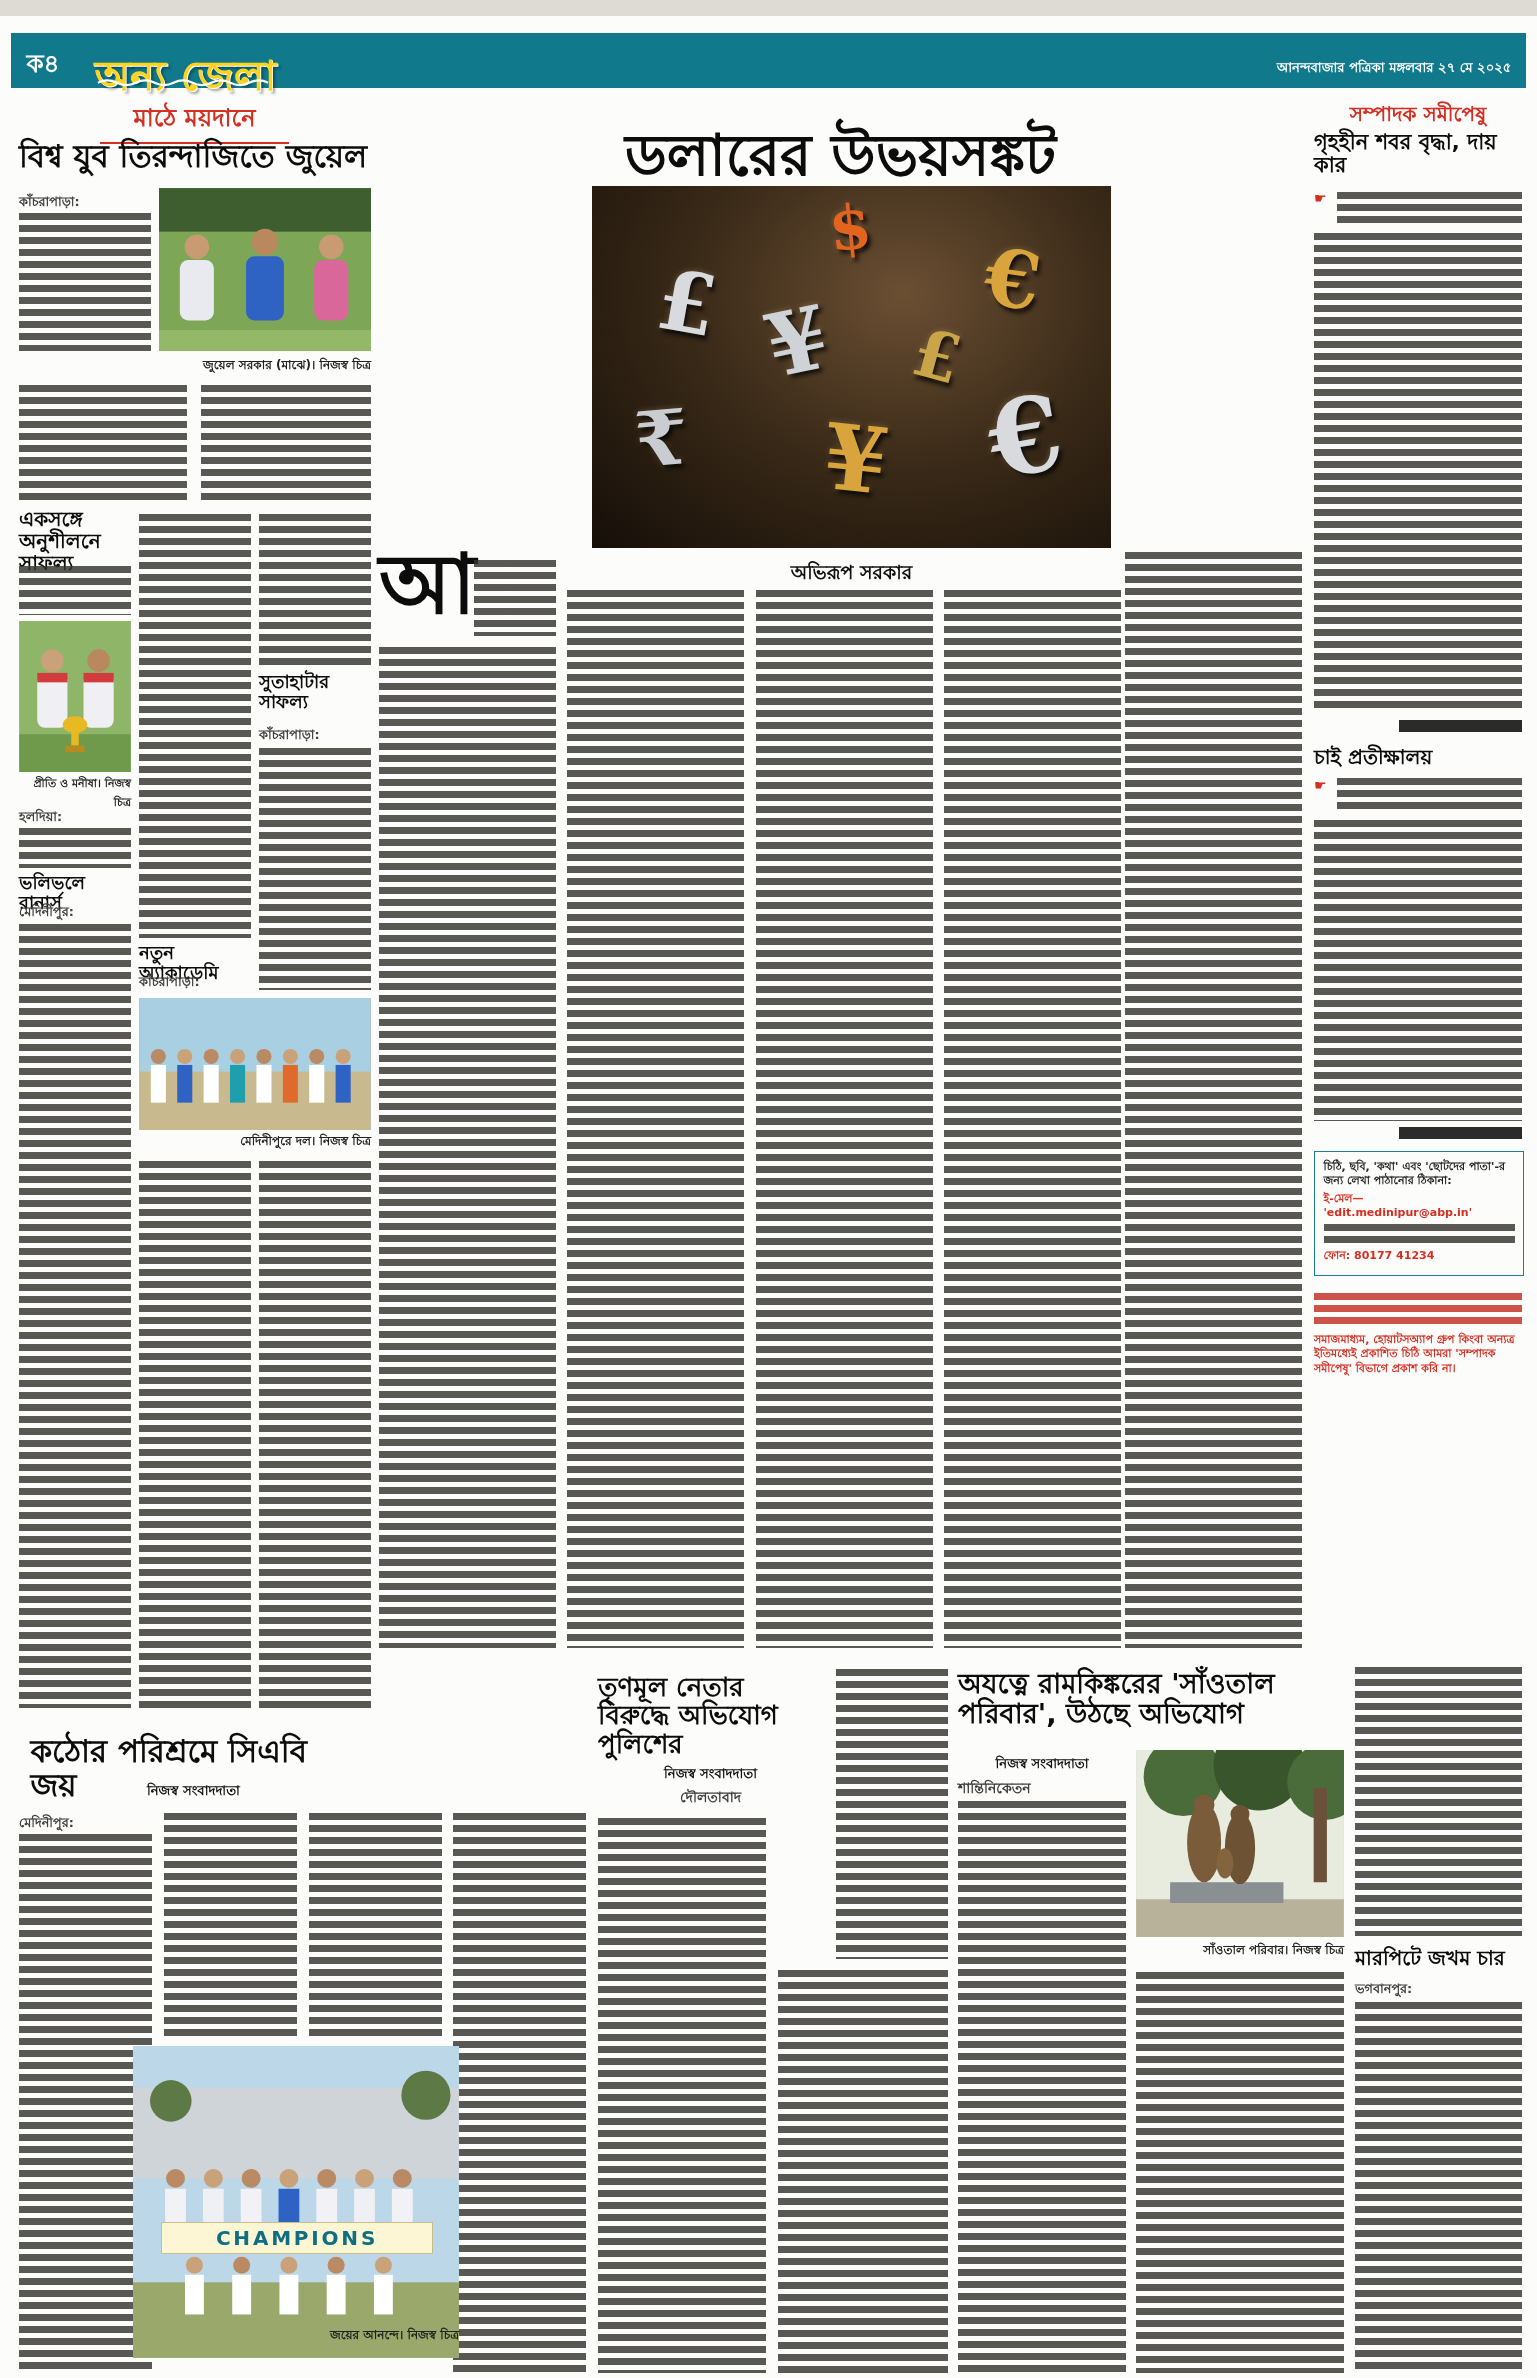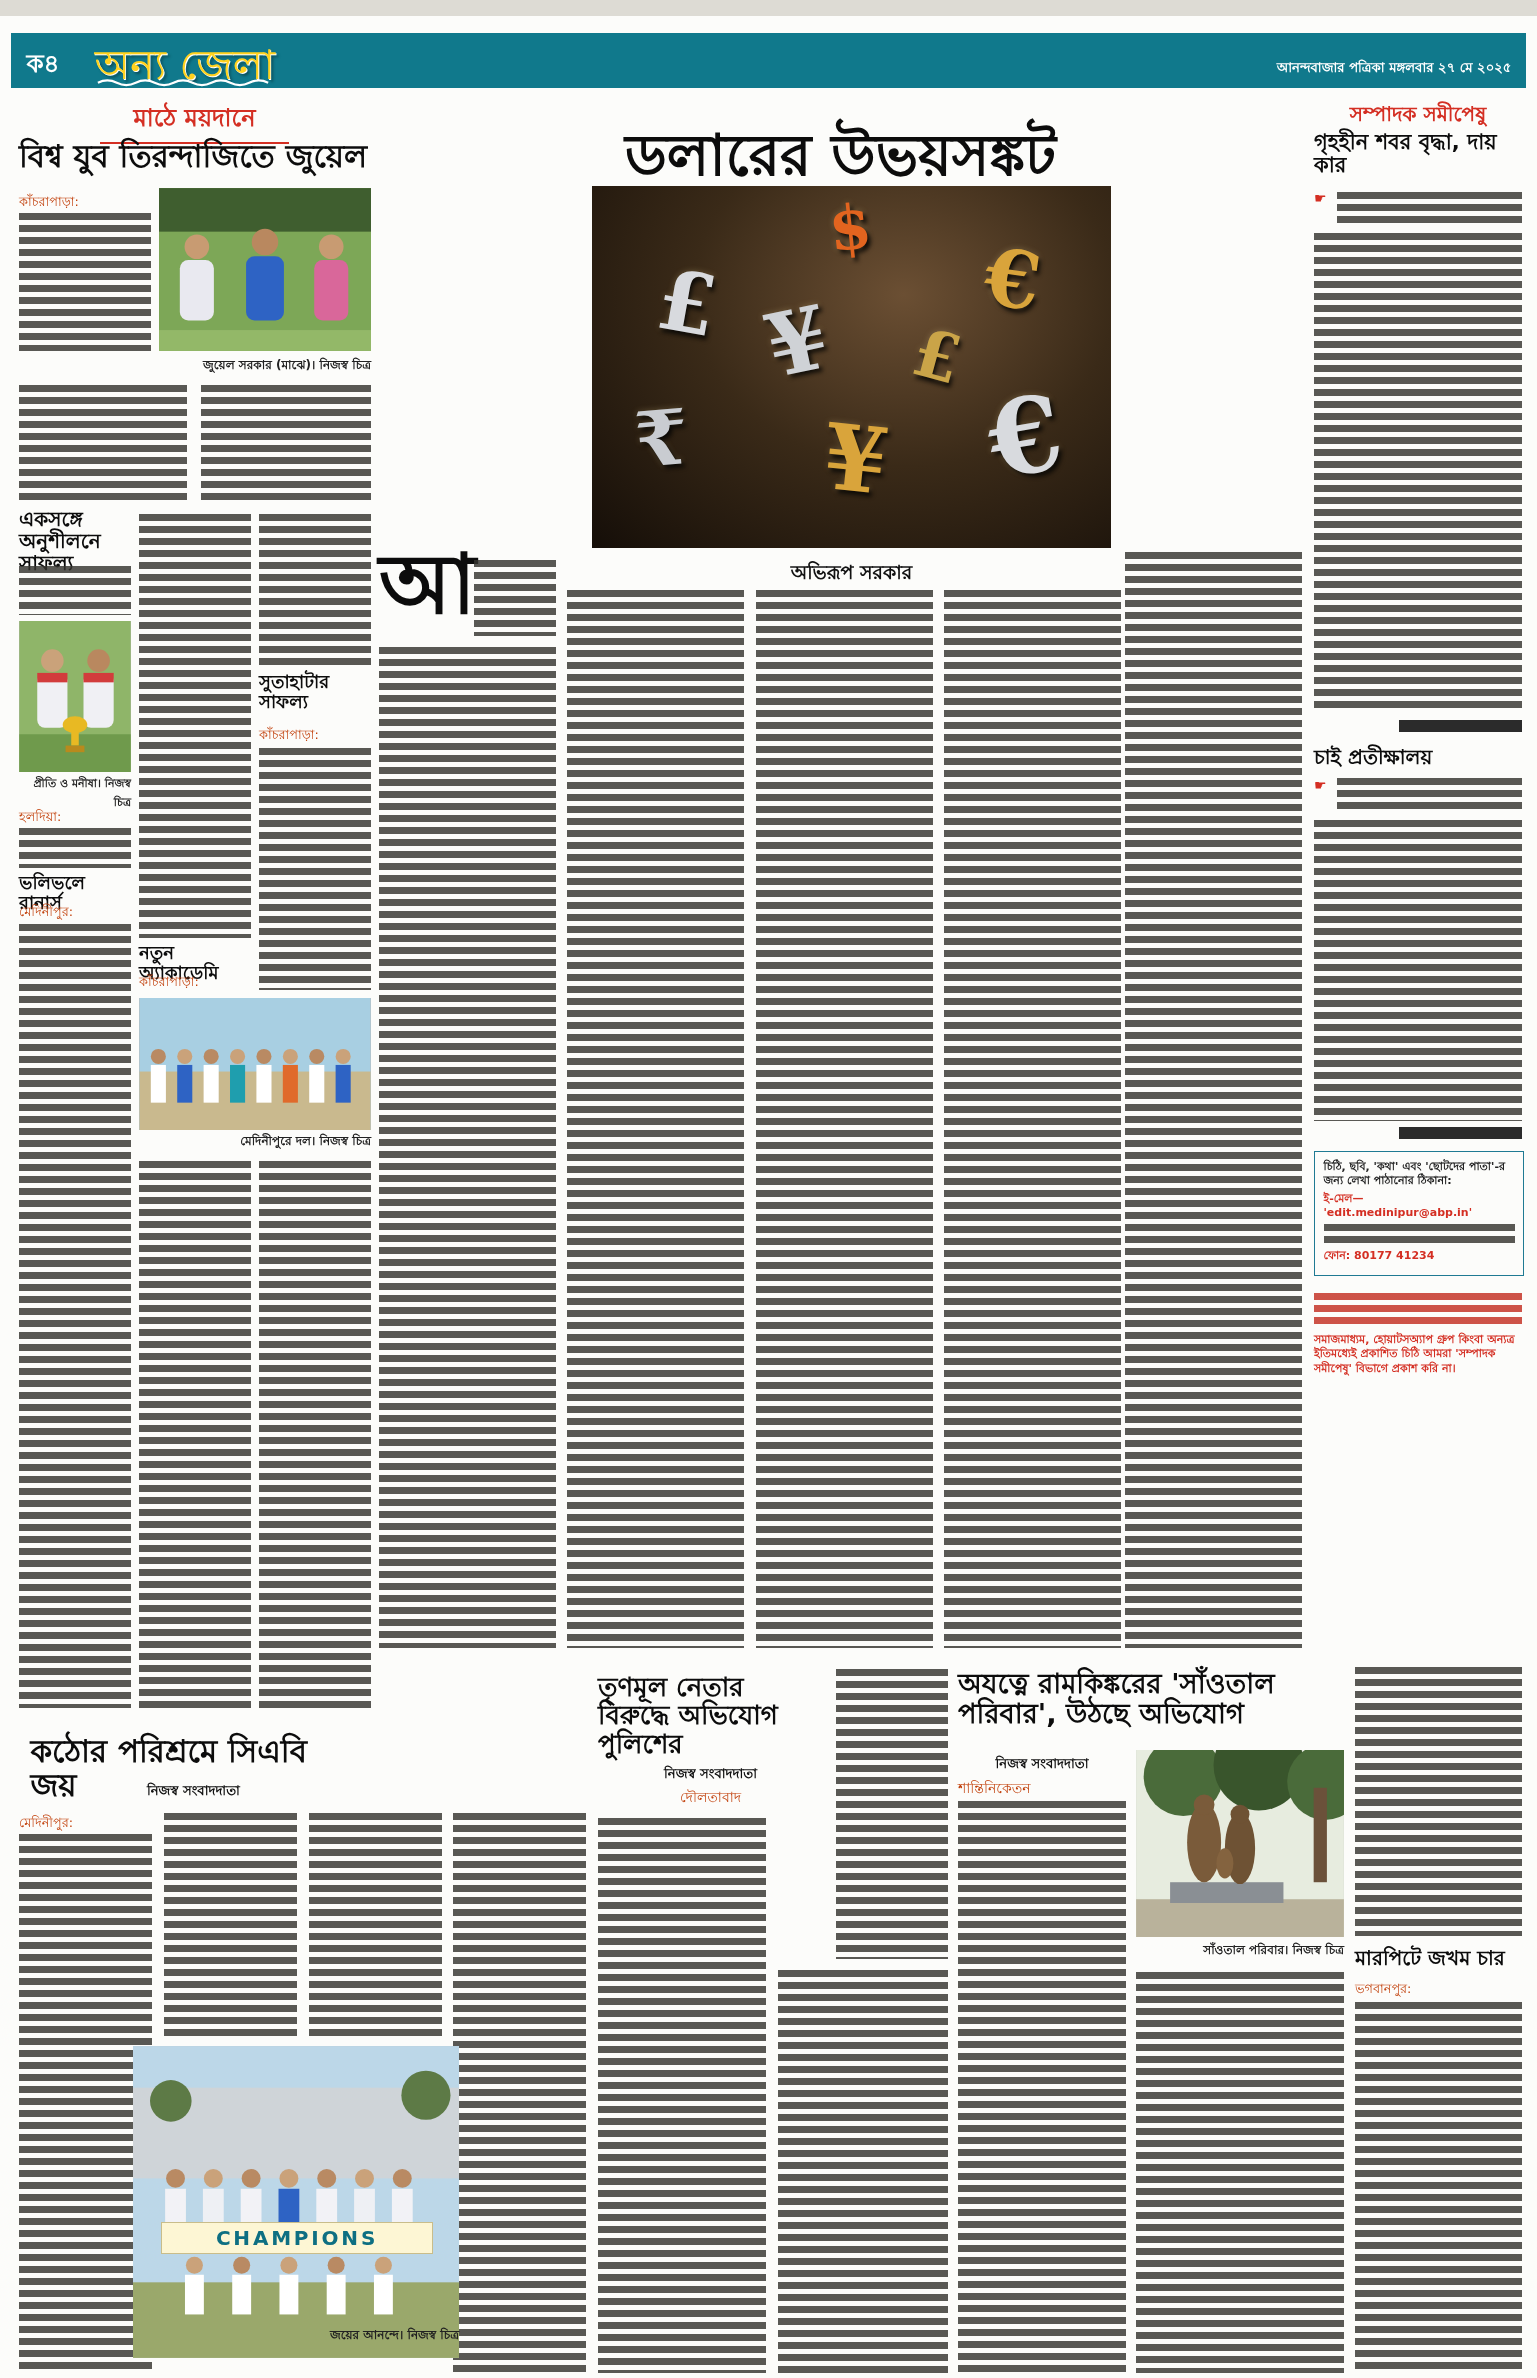--- a/index.html
+++ b/index.html
@@ -2,34 +2,34 @@
 <html style="font-size:15px"><head>
 <meta charset="utf-8">
 <style>
   html,body{margin:0;padding:0;background:#dddbd4;}
   .page{position:relative;width:1538px;height:2378px;margin:16px auto;background:#fcfcfa;
         font-family:"DejaVu Sans",sans-serif;color:#1a1a1a;overflow:hidden;}
 
   
   .bar{position:absolute;left:11.4px;top:17px;width:1515px;height:55px;background:#10798c;}
   .edition{position:absolute;left:15px;top:12.3px;color:#fff;font-size:24.6px;font-weight:bold;}
-  .mast{position:absolute;left:83px;top:0;font-size:41px;font-weight:normal;color:#ffd21f;
+  .mast{position:absolute;left:83px;top:11px;font-size:41px;font-weight:bold;color:#ffd21f;
         text-shadow:0.9px 0.9px 0 #ffffff,2.8px 2.8px 2.8px rgba(0,0,0,.35);}
   .squiggle{position:absolute;left:85px;top:45px;}
   .mdate{position:absolute;right:15px;bottom:8.5px;color:#fff;font-size:13.2px;font-weight:bold;}
 
   
   .zone{position:absolute;}
   .zone>*{position:absolute;margin:0;}
 
   .hl{font-weight:bold;color:#0c0c0c;line-height:1.1;}
   .center{text-align:center;}
   .seclabel{color:#d42f23;font-weight:bold;font-size:24px;text-align:center;
             border-bottom:2.8px double #d42f23;padding-bottom:2.8px;}
-  .dateline{color:#c2410c;font-weight:normal;font-size:12.8px;}
+  .dateline{color:#404040;font-weight:bold;font-size:12.8px;}
   .byline{font-weight:bold;text-align:center;color:#111;font-size:13.2px;}
   .caption{font-size:12px;font-weight:bold;text-align:right;color:#222;}
   .greek{background-image:repeating-linear-gradient(to bottom,#35342f 0,#35342f 7px,
          transparent 7px,transparent 12px);opacity:.82;}
   .greek-red{background-image:repeating-linear-gradient(to bottom,#c84034 0,#c84034 7px,
          transparent 7px,transparent 12px);opacity:.9;}
   .sigbar{background:#2b2b2b;height:12.3px;}
   .pointer{color:#d42f23;font-weight:bold;font-size:14px;}
 
   .photo{position:absolute;overflow:hidden;background:#bbb;}

